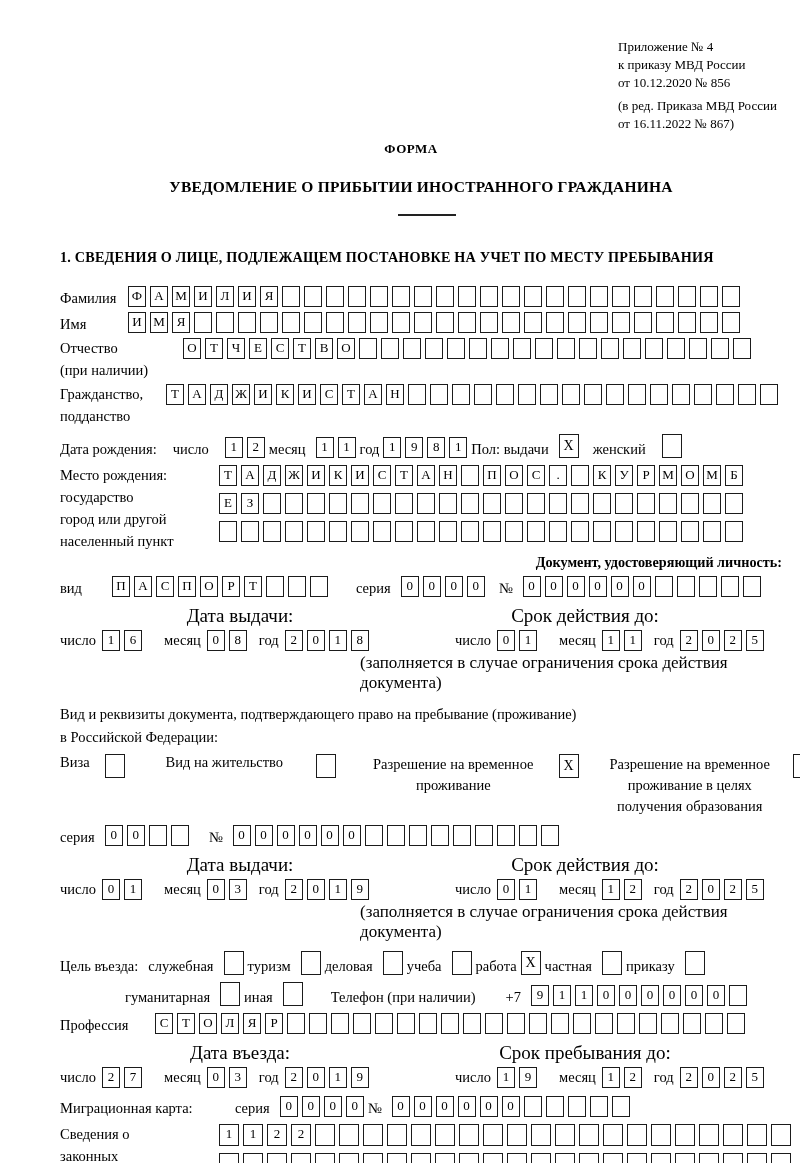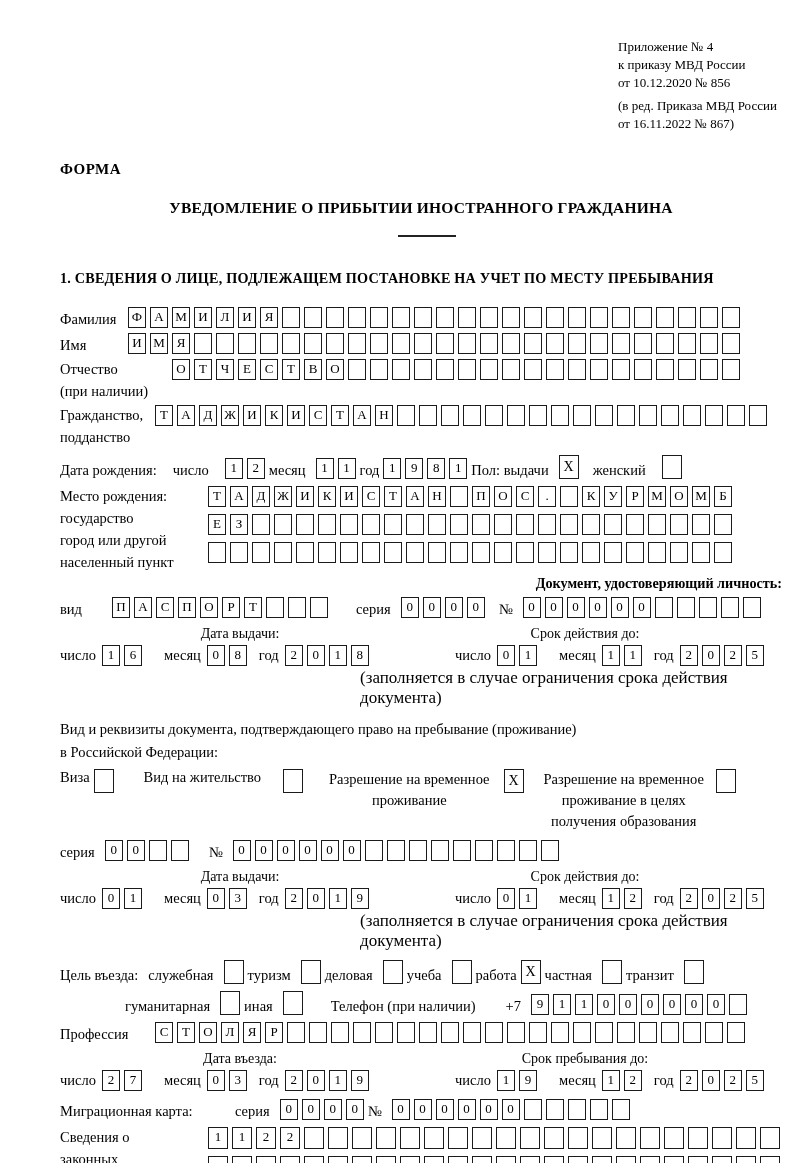--- a/index.html
+++ b/index.html
@@ -5,42 +5,42 @@
   html,body{margin:0;padding:0;background:#fff;}
   .page{
     position:relative; width:800px; height:1163px; box-sizing:border-box;
     background:#fff; color:#000; overflow:hidden;
     font-family:"Liberation Serif","DejaVu Serif",serif;
     font-size:14.5px; padding:38px 18px 10px 60px;
   }
   
   .annex{margin-left:558px; font-size:13px; line-height:1.38; width:185px;}
   .annex .gap{height:5px;}
-  .forma{ text-align:left; padding-right:20px; font-weight:bold; font-size:15px; margin-top:28px; letter-spacing:.5px;}
+  .forma{ text-align:center; padding-right:20px; font-weight:bold; font-size:13px; margin-top:8px; letter-spacing:.5px;}
   .title{ text-align:center; font-weight:bold; font-size:15.5px; line-height:1.6; margin-top:18px; letter-spacing:.2px;}
   .blankline{display:inline-block; width:58px; border-bottom:2px solid #222; margin-left:12px; height:2px; vertical-align:baseline;}
   .secheading{ text-align:left; font-weight:bold; font-size:14.2px; margin-top:25px; letter-spacing:.2px;}
 
   
   .row{display:flex; align-items:flex-end; margin-top:5px;}
-  .row.top{align-items:flex-start;}
+  .row.top{align-items:flex-start;gap:11px;}
   .lab{flex:none;}
   .lab2{flex:none; line-height:1.5;}
   .cells{display:flex; flex:none; align-items:center;}
   .cell{
     box-sizing:border-box; flex:none; width:18px; height:21px;
     border:1.6px solid #1b1b1b; margin-right:4px; background:#fff;
     text-align:center; font-size:13px; line-height:18px;
   }
   .chk .cell{width:20px; height:24px; line-height:21px; font-size:14px;}
   .wide .cell{width:20px; height:22px;}
   .stack{display:flex; flex-direction:column;}
   .stack .cells{margin-bottom:7px;}
   .docheading{text-align:right; font-weight:bold; font-size:14.2px; margin-top:10px;}
-  .hdr2{display:flex; margin-top:8px; font-size:14px;}
+  .hdr2{display:flex; margin-top:8px; font-size:19px;}
   .h-left{width:360px; text-align:center; flex:none;}
   .h-right{width:330px; text-align:center; flex:none;}
   .dgroup{display:flex; align-items:center; flex:none;}
   .dgroup .dl{margin-right:6px;}
   .dgroup .cells{margin-right:8px;}
   .leftslot{width:395px; display:flex; align-items:center; flex:none;}
   .note{font-size:17px; margin-top:2px; margin-left:300px;}
   .intro{margin-top:10px; line-height:1.55;}
   .optlabel{text-align:center; line-height:1.45; flex:none;}
   .mgap{margin-left:10px;} .mgap2{margin-left:16px;} .mgap3{margin-left:24px;}
@@ -540,21 +540,21 @@
         <span class="cell"></span>
       </span>
     <span class="lab">работа</span>
     <span class="cells chk pl">
         <span class="cell">X</span>
       </span>
     <span class="lab">частная</span>
     <span class="cells chk mgap">
         <span class="cell"></span>
       </span>
-    <span class="lab">транзит</span>
+    <span class="lab">приказу</span>
     <span class="cells chk mgap">
         <span class="cell"></span>
       </span>
   </div>
 
   <div class="row" style="margin-top:7px;">
     <span class="lab" style="margin-left:65px;">гуманитарная</span>
     <span class="cells chk mgap">
         <span class="cell"></span>
       </span>

